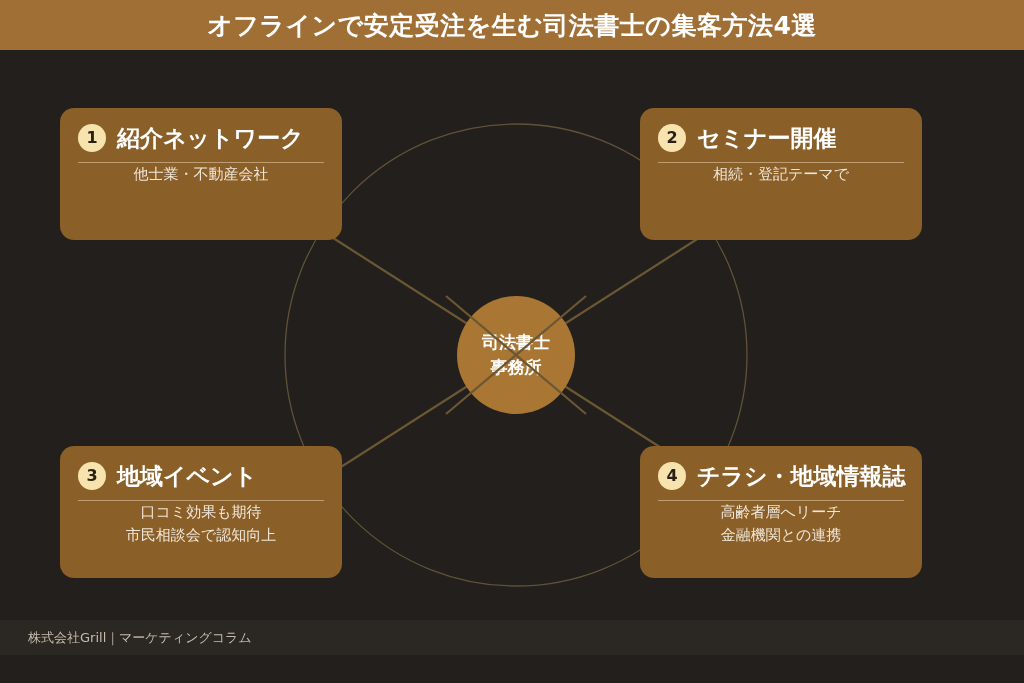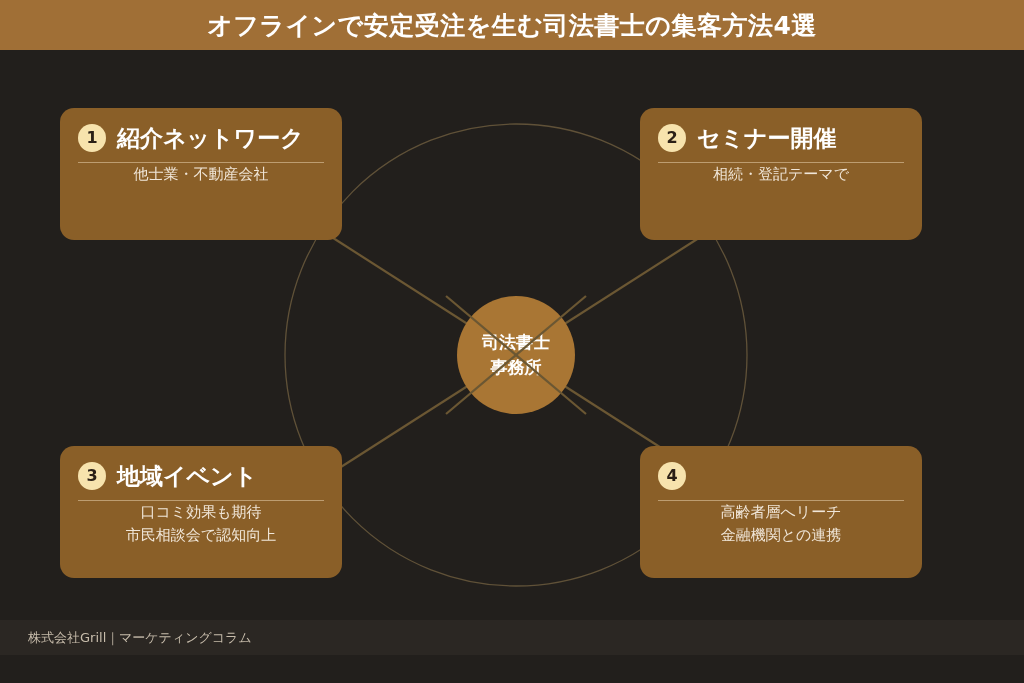--- a/index.html
+++ b/index.html
@@ -218,20 +218,21 @@
     <div class="card-divider"></div>
     <div class="card-body">
       <span>口コミ効果も期待</span>
       <span>市民相談会で認知向上</span>
     </div>
   </div>
 
   <div class="card" id="card-4">
     <div class="card-head">
       <div class="card-badge">4</div>
+      <div class="card-title">チラシ・地域情報誌</div>
     </div>
     <div class="card-divider"></div>
     <div class="card-body">
       <span>高齢者層へリーチ</span>
       <span>金融機関との連携</span>
     </div>
   </div>
 
   <div id="footer-band">
     <div id="footer-text">株式会社Grill｜マーケティングコラム</div>

